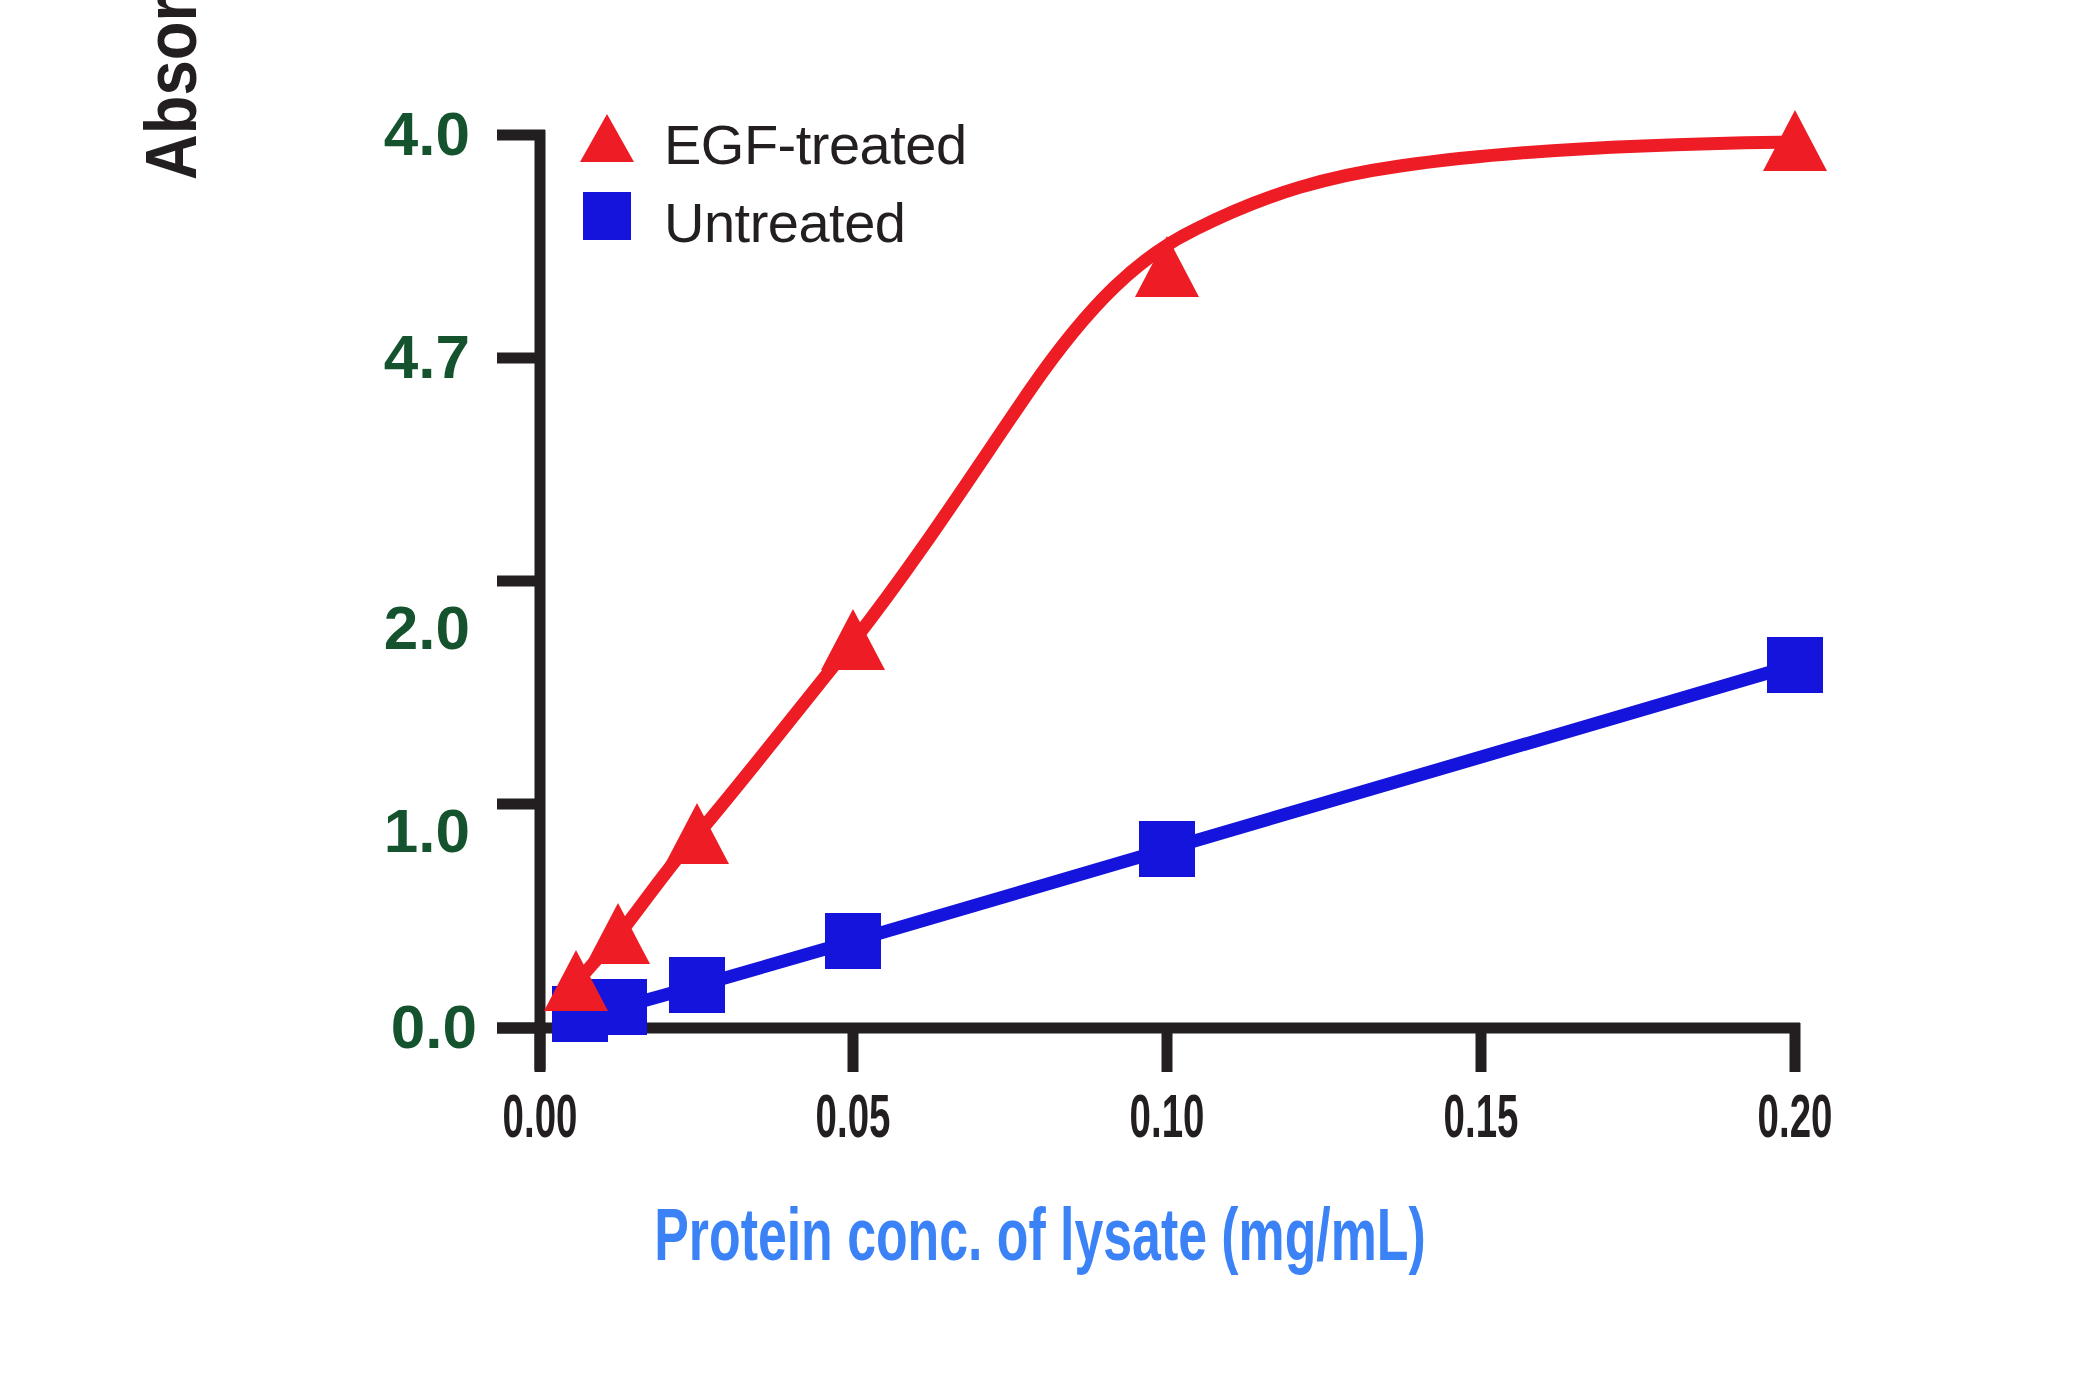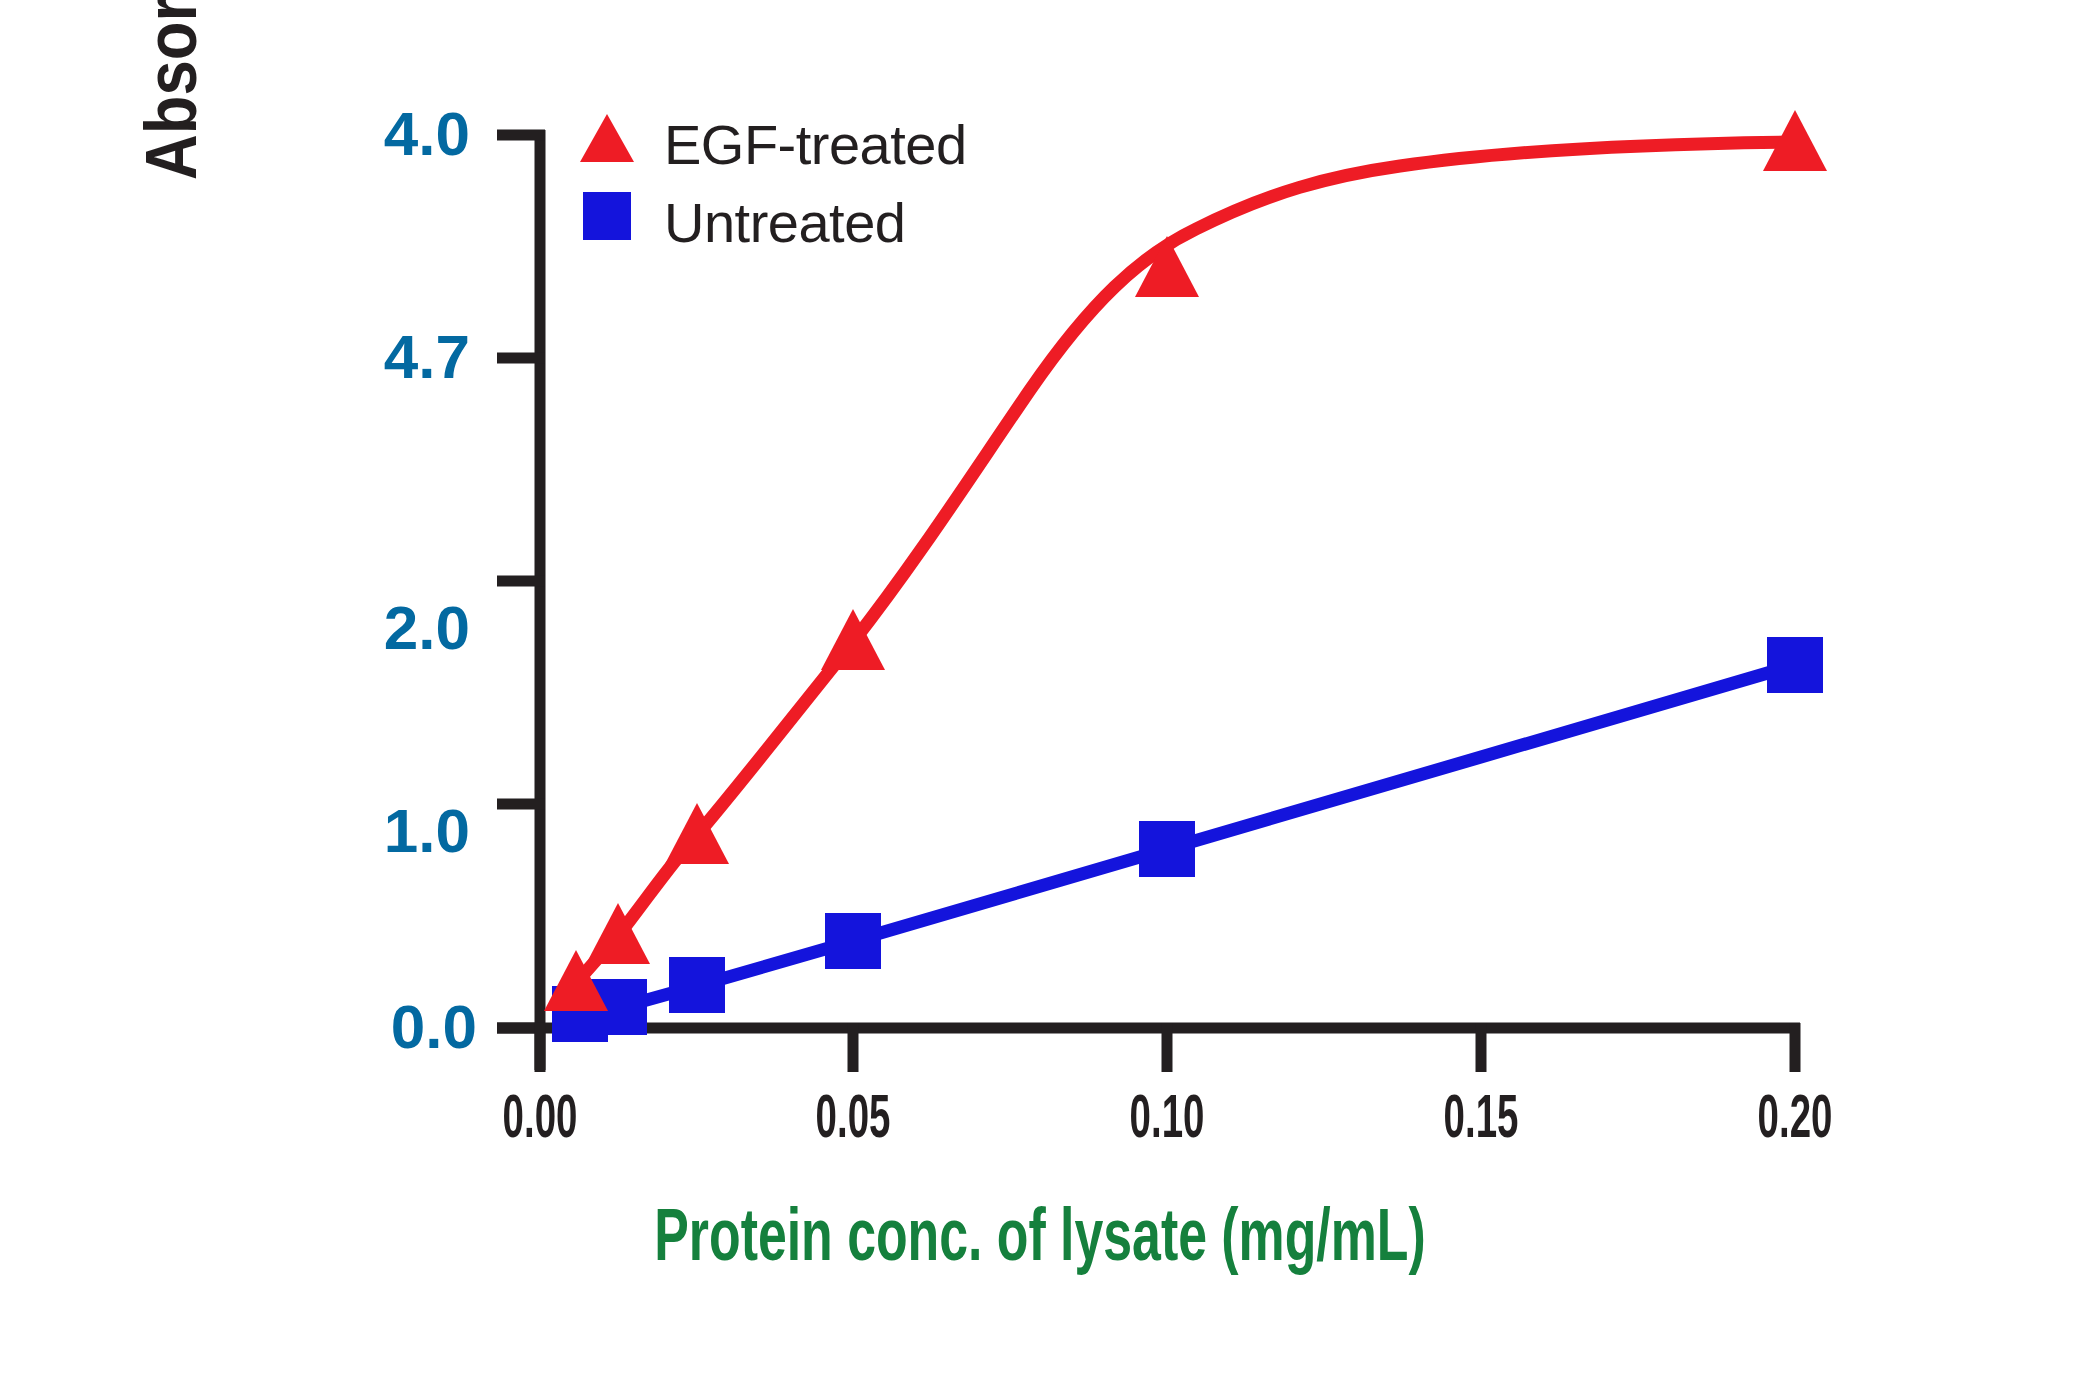--- a/index.html
+++ b/index.html
@@ -27,21 +27,21 @@
     height: 1400px;
     display: block;
   }
   
   .ytick-label {
     position: absolute;
     text-align: right;
     font-family: "Liberation Sans", sans-serif;
     font-weight: bold;
     font-size: 62px;
-    color: #0369a1;
+    color: #14532d;
     letter-spacing: 0px;
     line-height: 1;
     white-space: nowrap;
   }
   .xtick-label {
     position: absolute;
     text-align: center;
     font-family: "Liberation Sans", sans-serif;
     font-weight: bold;
     font-size: 62px;
@@ -54,21 +54,21 @@
   
   #x-axis-title {
     position: absolute;
     left: 0;
     top: 1192px;
     width: 2080px;
     text-align: center;
     font-family: "Liberation Sans", sans-serif;
     font-weight: bold;
     font-size: 74px;
-    color: #15803d;
+    color: #3b82f6;
     white-space: nowrap;
   }
   #x-axis-title .squeeze {
     display: inline-block;
     transform: scaleX(0.70);
     transform-origin: center center;
   }
   #y-axis-title {
     position: absolute;
     left: 130px;

